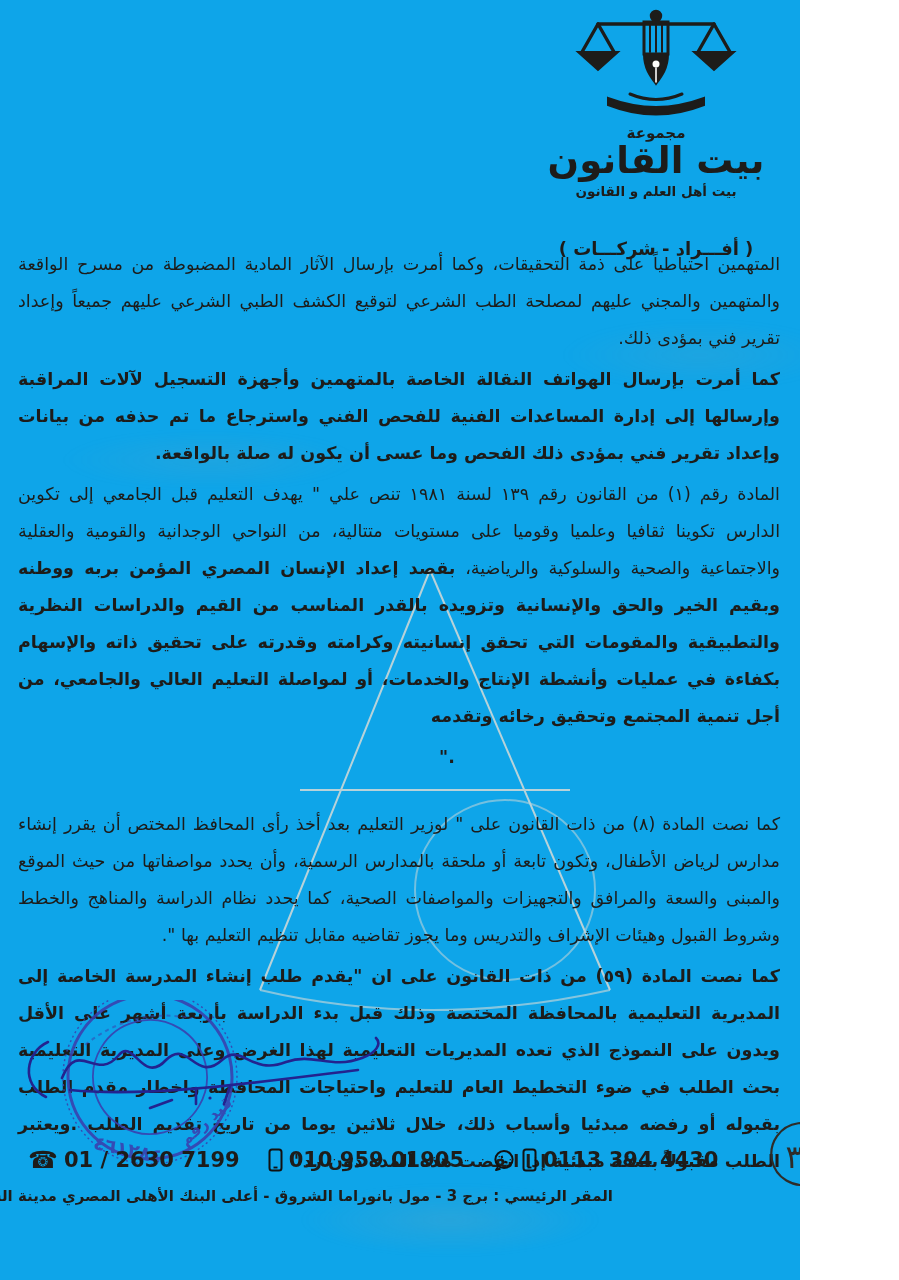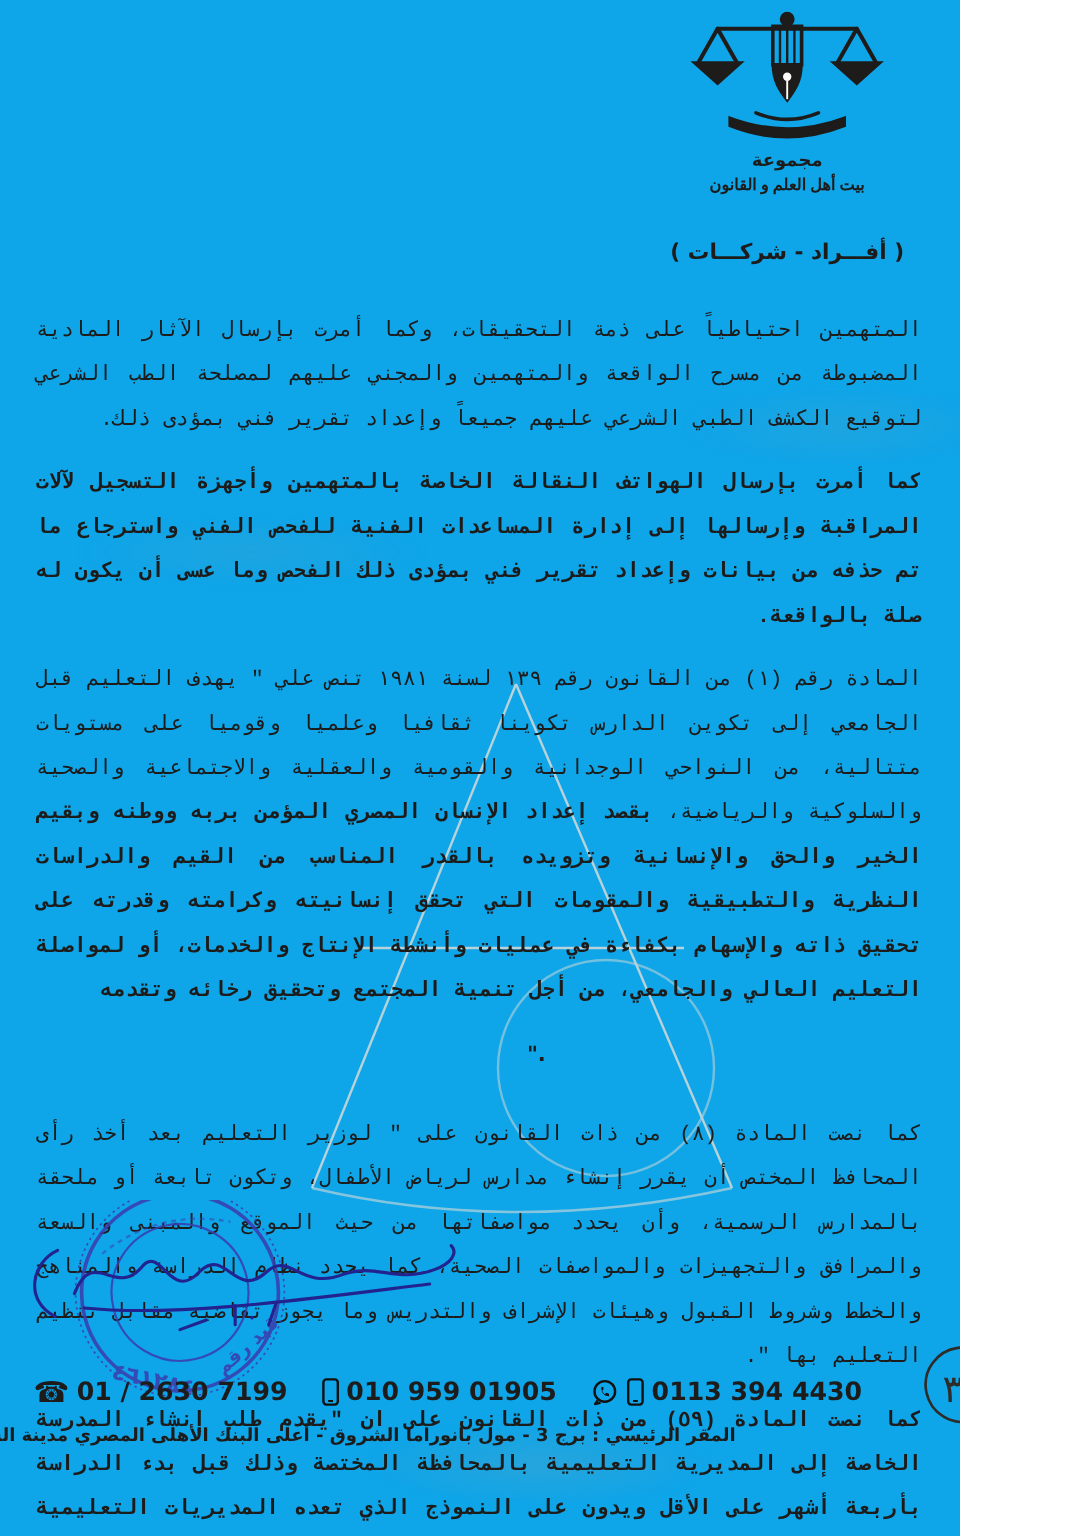--- a/index.html
+++ b/index.html
@@ -9,29 +9,29 @@
     background:#0ea5e9;
     font-family:"DejaVu Sans",sans-serif;
     color:#1d1c1a;
     overflow:hidden;
   }
   
   .letterhead{position:absolute;top:6px;right:10px;width:268px;text-align:center;}
   .logo-icon{display:block;margin:0 auto;}
   .logo-group{font-size:15px;font-weight:bold;margin-top:0px;}
   .logo-brand{font-size:37px;font-weight:bold;line-height:1.02;letter-spacing:-1px;}
-  .logo-t{font-size:13.5px;font-weight:bold;line-height:23px;font-family:Liberation Serif, serif;}
+  .logo-t{font-size:13.5px;font-weight:bold;line-height:23px;}
   .logo-t3{font-size:18px;font-weight:bold;line-height:20px;margin-top:36px;}
   
   .body-text{
     position:absolute;top:242px;right:16px;left:14px;
     direction:rtl;text-align:justify;text-justify:inter-word;
     font-size:17.5px;line-height:37px;
   }
-  .body-text p{margin:16px;font-family:Liberation Mono, monospace;}
+  .body-text p{margin:4px;}
   .p1{margin-bottom:30px;}
   .p2{margin-bottom:44px;}
   .p4{margin-bottom:32px;}
   .bold{font-weight:700;}
   .quote-close{
     font-weight:700;text-align:center;direction:ltr;
     padding-left:96px;line-height:37px;margin-bottom:30px;
   }
   
   .footer{position:absolute;left:28px;top:1148px;width:592px;}
@@ -86,20 +86,21 @@
 
         <path d="M76 48 C76 62 82 70 88 78 C94 70 100 62 100 48 Z" fill="#1d1c1a" stroke-width="2"></path>
         <circle cx="88" cy="58" r="3.5" fill="#fdfdfb" stroke="none"></circle>
         <path d="M88 62 L88 76" stroke="#fdfdfb" stroke-width="1.6"></path>
 
         <path d="M40 92 Q88 110 136 92 L136 99 Q88 118 40 99 Z" fill="#1d1c1a" stroke-width="2"></path>
         <path d="M62 88 Q88 99 114 88" stroke-width="3"></path>
       </g>
     </svg>
     <div class="logo-group">مجموعة</div>
+    <div class="logo-brand">بيت القانون</div>
     <div class="logo-t">بيت أهل العلم و القانون</div>
     <div class="logo-t3">( أفـــراد - شركـــات )</div>
   </header>
 
   <main class="body-text">
     <p class="p1">المتهمين احتياطياً على ذمة التحقيقات، وكما أمرت بإرسال الآثار المادية المضبوطة من مسرح الواقعة والمتهمين والمجني عليهم لمصلحة الطب الشرعي لتوقيع الكشف الطبي الشرعي عليهم جميعاً وإعداد تقرير فني بمؤدى ذلك.</p>
     <p class="p2 bold">كما أمرت بإرسال الهواتف النقالة الخاصة بالمتهمين وأجهزة التسجيل لآلات المراقبة وإرسالها إلى إدارة المساعدات الفنية للفحص الفني واسترجاع ما تم حذفه من بيانات وإعداد تقرير فني بمؤدى ذلك الفحص وما عسى أن يكون له صلة بالواقعة.</p>
     <p class="p3"><span>المادة رقم (١) من القانون رقم ١٣٩ لسنة ١٩٨١ تنص علي " يهدف التعليم قبل الجامعي إلى تكوين الدارس تكوينا ثقافيا وعلميا وقوميا على مستويات متتالية، من النواحي الوجدانية والقومية والعقلية والاجتماعية والصحية والسلوكية والرياضية، </span><span class="bold">بقصد إعداد الإنسان المصري المؤمن بربه ووطنه وبقيم الخير والحق والإنسانية وتزويده بالقدر المناسب من القيم والدراسات النظرية والتطبيقية والمقومات التي تحقق إنسانيته وكرامته وقدرته على تحقيق ذاته والإسهام بكفاءة في عمليات وأنشطة الإنتاج والخدمات، أو لمواصلة التعليم العالي والجامعي، من أجل تنمية المجتمع وتحقيق رخائه وتقدمه</span></p>
     <div class="quote-close">".</div>
     <p class="p4">كما نصت المادة (٨) من ذات القانون على " لوزير التعليم بعد أخذ رأى المحافظ المختص أن يقرر إنشاء مدارس لرياض الأطفال، وتكون تابعة أو ملحقة بالمدارس الرسمية، وأن يحدد مواصفاتها من حيث الموقع والمبنى والسعة والمرافق والتجهيزات والمواصفات الصحية، كما يحدد نظام الدراسة والمناهج والخطط وشروط القبول وهيئات الإشراف والتدريس وما يجوز تقاضيه مقابل تنظيم التعليم بها ".</p>

